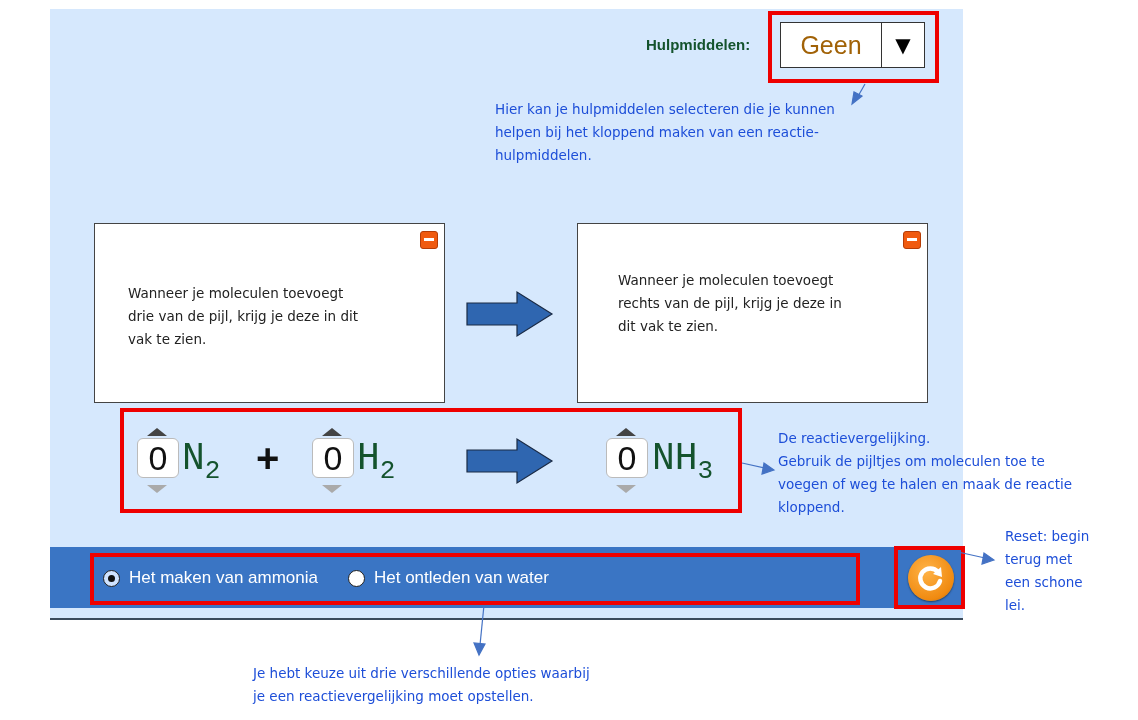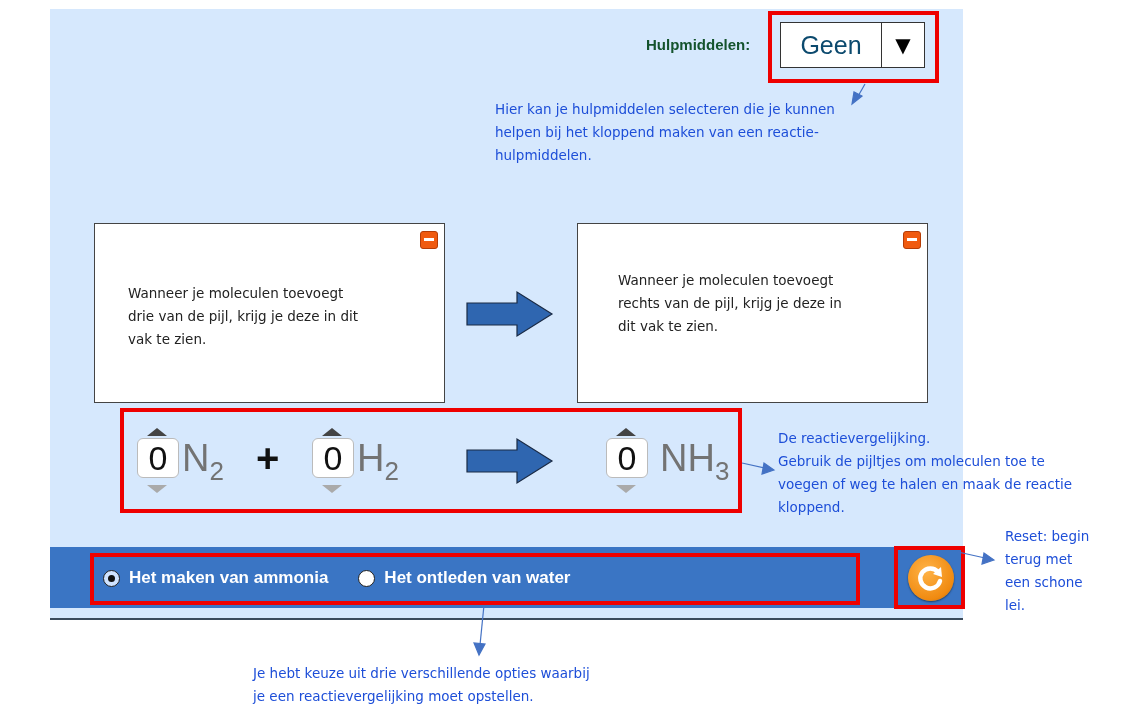--- a/index.html
+++ b/index.html
@@ -1,32 +1,32 @@
 <!DOCTYPE html>
 <html><head>
 <meta charset="utf-8">
 <style>
   html, body { margin:0; padding:0; }
   body { width:1138px; height:720px; background:#ffffff; position:relative; overflow:hidden; font-family:"DejaVu Sans", sans-serif; }
   .abs { position:absolute; }
   #sim { left:50px; top:9px; width:913px; height:611px; background:#d6e8fd; border-bottom:2px solid #3a4a5c; box-sizing:border-box; }
   #help-label { left:646px; top:36px; font-family:"Liberation Sans", sans-serif; font-weight:bold; font-size:15px; color:#14532d; }
   #help-select { left:780px; top:22px; width:145px; height:46px; background:#fff; border:1px solid #333; box-sizing:border-box; display:flex; }
-  #help-select .val { flex:1; display:flex; align-items:center; justify-content:center; font-family:"Liberation Sans", sans-serif; font-size:25px; color:#0c4a6e; border-right:1px solid #333; }
+  #help-select .val { flex:1; display:flex; align-items:center; justify-content:center; font-family:"Liberation Sans", sans-serif; font-size:25px; color:#a16207; border-right:1px solid #333; }
   #help-select .arr { width:42px; display:flex; align-items:center; justify-content:center; font-size:20px; color:#000; }
   .redbox { border:4px solid #ee0000; box-sizing:border-box; }
   .callout { font-family:"DejaVu Sans", sans-serif; font-size:13.5px; line-height:23px; color:#1d4ed8; }
   .panel { background:#fff; border:1.5px solid #444; box-sizing:border-box; }
   .panel .minus { position:absolute; top:7px; right:6px; width:18px; height:18px; background:#f05a0f; border:1px solid #b53c06; border-radius:3px; box-sizing:border-box; }
   .panel .minus::after { content:""; position:absolute; left:3px; right:3px; top:6px; height:3px; background:#fff; }
   .panel .txt { position:absolute; font-size:13.5px; line-height:23px; color:#222; }
   .coeff { width:42px; height:40px; background:#fff; border:1px solid #bbb; border-radius:6px; box-sizing:border-box; display:flex; align-items:center; justify-content:center; font-family:"Liberation Sans", sans-serif; font-size:34px; color:#111; }
   .spin-up { width:0; height:0; border-left:10px solid transparent; border-right:10px solid transparent; border-bottom:8px solid #444; }
   .spin-down { width:0; height:0; border-left:10px solid transparent; border-right:10px solid transparent; border-top:8px solid #aaa; }
-  .formula { font-family:Liberation Sans, sans-serif; font-size:38px; color:#737373; }
+  .formula { font-family:Liberation Mono, monospace; font-size:38px; color:#14532d; }
   .formula sub { font-size:26px; vertical-align:-9px; }
   #bottombar { left:50px; top:547px; width:913px; height:61px; background:#3a75c4; }
   .radio-opt { display:flex; align-items:center; font-family:"Liberation Sans", sans-serif; font-size:17px; color:#fff; }
   .radio { width:17px; height:17px; border-radius:50%; background:#fff; border:1px solid #222; box-sizing:border-box; margin-right:9px; position:relative; }
   .radio.sel { background:#cfe3ff; }
   .radio.sel::after { content:""; position:absolute; left:4px; top:4px; width:7px; height:7px; border-radius:50%; background:#111; }
   #reset-btn { width:46px; height:46px; border-radius:50%; background:radial-gradient(circle at 40% 35%, #ffb347, #f08a10 70%, #b85e05); box-shadow:0 1px 2px rgba(0,0,0,.5); display:flex; align-items:center; justify-content:center; }
 </style>
 </head>
 <body>
@@ -81,32 +81,32 @@
 <div class="abs spin-down" style="left:322px;top:485px;"></div>
 <div class="abs formula" style="left:357px;top:437px;"><span>H</span><sub>2</sub></div>
 
 <svg class="abs" style="left:465px;top:437px;" width="90" height="48">
   <polygon points="2,13 52,13 52,2 87,24 52,46 52,35 2,35" fill="#2f66b0" stroke="#1a2a44" stroke-width="1.2"></polygon>
 </svg>
 
 <div class="abs spin-up" style="left:616px;top:428px;"></div>
 <div class="abs coeff" style="left:606px;top:438px;">0</div>
 <div class="abs spin-down" style="left:616px;top:485px;"></div>
-<div class="abs formula" style="left:652px;top:437px;margin-left:8px;"><span>NH</span><sub>3</sub></div>
+<div class="abs formula" style="left:652px;top:437px;"><span>NH</span><sub>3</sub></div>
 
 <div class="abs callout" style="left:778px;top:427px;">
   <div>De reactievergelijking.</div>
   <div>Gebruik de pijltjes om moleculen toe te</div>
   <div>voegen of weg te halen en maak de reactie</div>
   <div>kloppend.</div>
 </div>
 
 <div id="bottombar" class="abs"></div>
 <div class="abs redbox" style="left:90px;top:553px;width:770px;height:52px;"></div>
-<div class="abs" style="left:103px;top:568px;display:flex;gap:30px;font-weight:bold;">
+<div class="abs" style="left:103px;top:568px;display:flex;gap:30px;">
   <div class="radio-opt">
     <span class="radio sel"></span>
     <span>Het maken van ammonia</span>
   </div>
   <div class="radio-opt">
     <span class="radio"></span>
     <span>Het ontleden van water</span>
   </div>
 </div>
 

